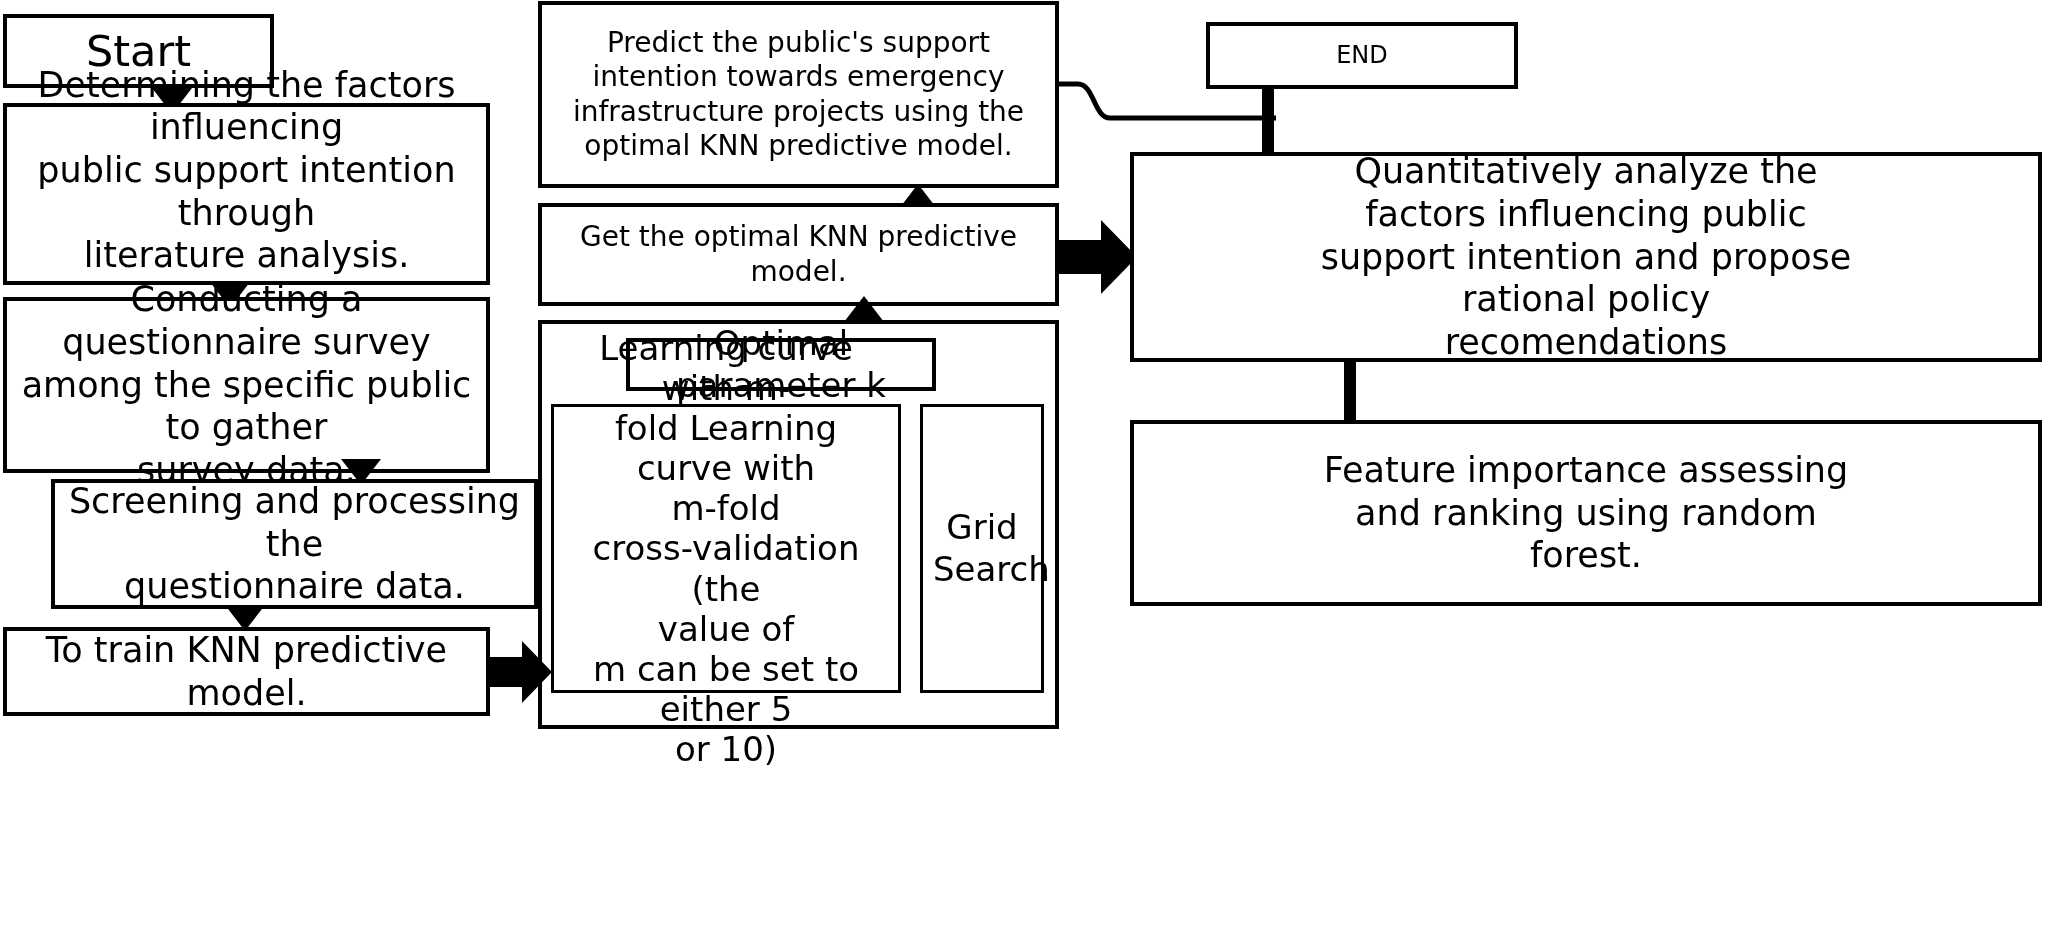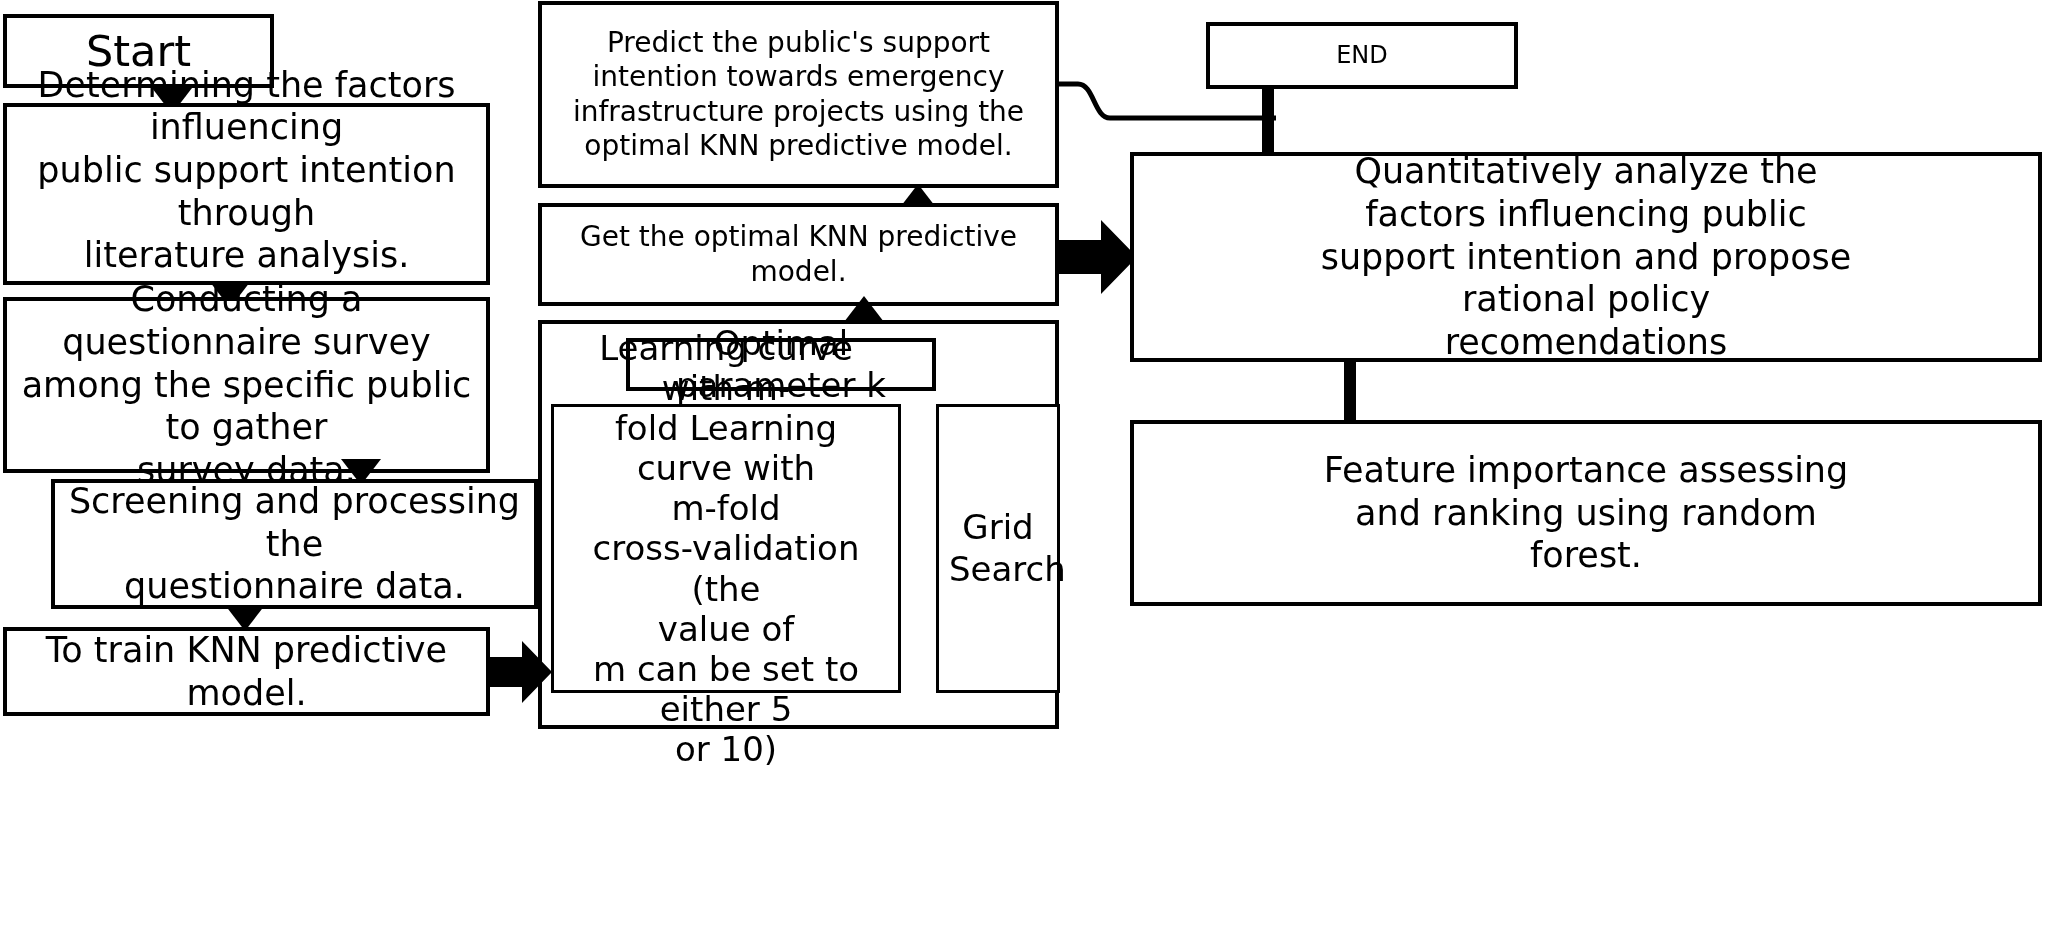--- a/index.html
+++ b/index.html
@@ -138,21 +138,21 @@
     <div class="box box-thin fs-sub" style="left:9px; top:80px; width:350px; height:289px; line-height:1.18;">
       <span class="txt">Learning curve with m-
 fold Learning curve with
 m-fold
 cross-validation (the
 value of
 m can be set to either 5
 or 10)</span>
     </div>
 
-    <div class="box box-thin fs-sub" style="left:378px; top:80px; width:124px; height:289px;margin-left:16px;">
+    <div class="box box-thin fs-sub" style="left:378px; top:80px; width:124px; height:289px;">
       <span class="txt">Grid
 Search</span>
     </div>
   </div>
 
   <svg class="block-arrow" style="left:1059px; top:218px;" width="78" height="78" viewBox="0 0 78 78">
     <path d="M0,22 L42,22 L42,2 L78,39 L42,76 L42,56 L0,56 Z" fill="#000000"></path>
   </svg>
 
   <svg class="scurve" style="left:1056px; top:78px;" width="220" height="62" viewBox="0 0 220 62">

